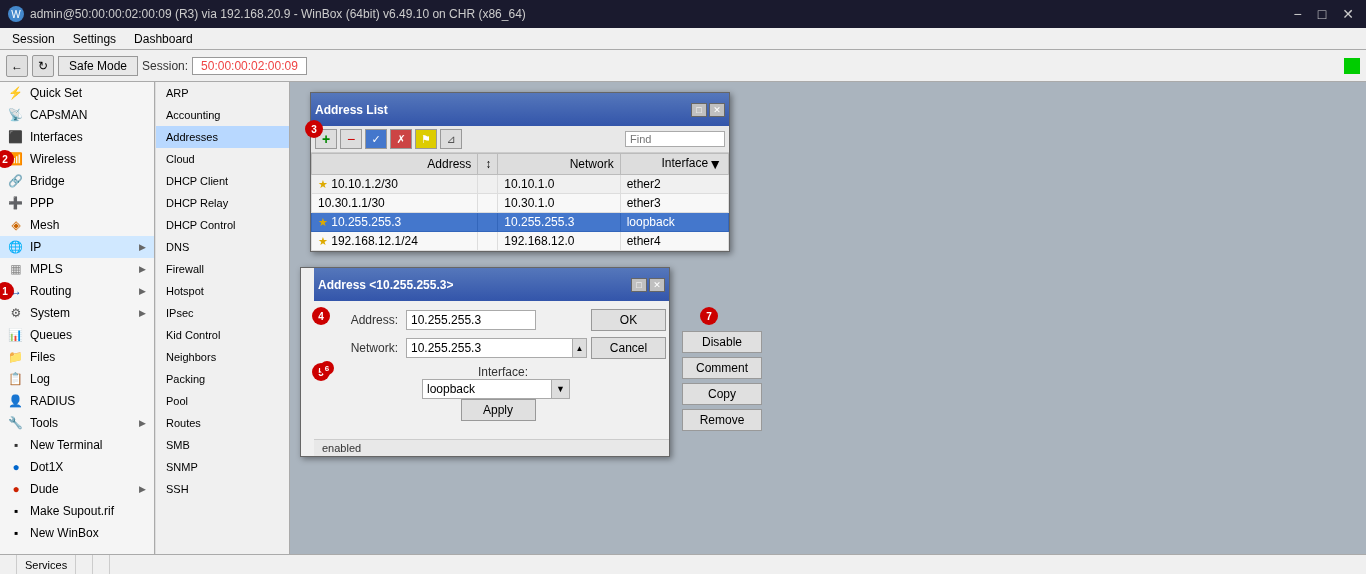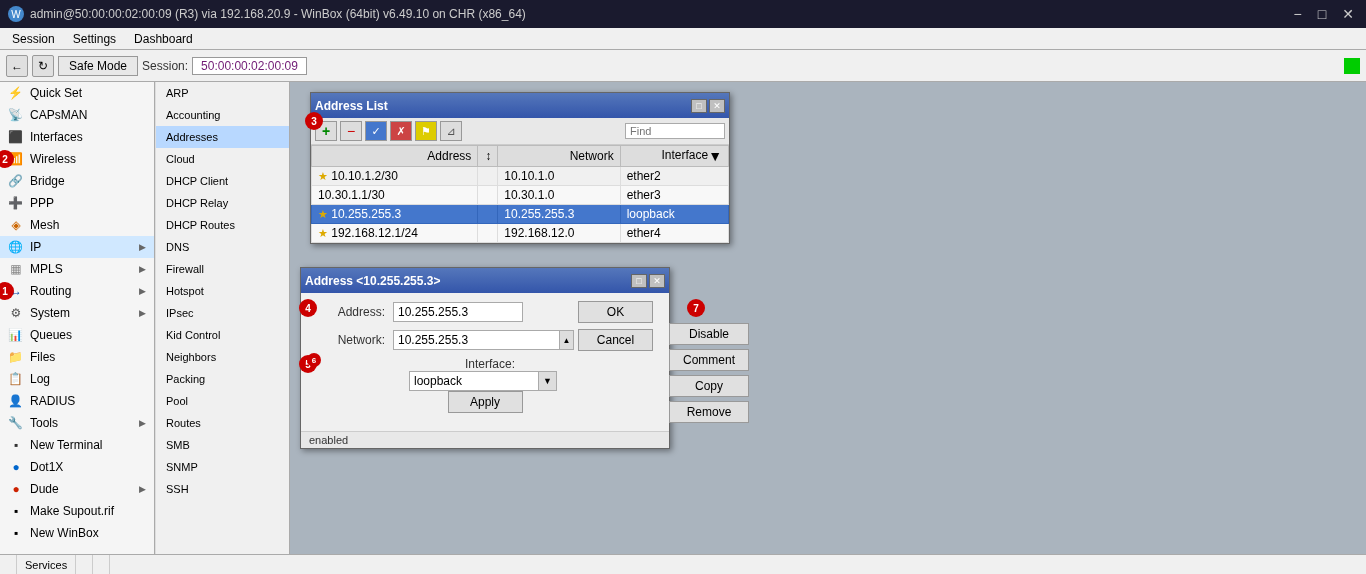--- a/index.html
+++ b/index.html
@@ -104,21 +104,21 @@
     }
     .session-label {
       font-size: 12px;
       color: #333;
     }
     .session-value {
       background: #fff;
       border: 1px solid #999;
       padding: 1px 8px;
       font-size: 12px;
-      color: #701a75;
+      color: #ef4444;
     }
     .green-indicator {
       width: 16px;
       height: 16px;
       background: #00cc00;
       margin-left: auto;
     }
 
     
     .main-content {
@@ -215,21 +215,21 @@
       border: 1px solid #666;
       box-shadow: 2px 2px 6px rgba(0,0,0,0.4);
     }
     .window-title-bar {
       background: linear-gradient(to bottom, #5577bb, #3355aa);
       color: #fff;
       display: flex;
       align-items: center;
       justify-content: space-between;
       padding: 2px 4px;
-      height: 25px;
+      height: 33px;
       cursor: move;
     }
     .window-title-text {
       font-size: 12px;
       font-weight: bold;
     }
     .window-controls {
       display: flex;
       gap: 2px;
     }
@@ -600,21 +600,21 @@
 
   </div>
 
   <div class="submenu">
     <div class="submenu-item">ARP</div>
     <div class="submenu-item">Accounting</div>
     <div class="submenu-item active">Addresses</div>
     <div class="submenu-item">Cloud</div>
     <div class="submenu-item">DHCP Client</div>
     <div class="submenu-item">DHCP Relay</div>
-    <div class="submenu-item">DHCP Routes</div>
+    <div class="submenu-item">DHCP Control</div>
     <div class="submenu-item">DNS</div>
     <div class="submenu-item">Firewall</div>
     <div class="submenu-item">Hotspot</div>
     <div class="submenu-item">IPsec</div>
     <div class="submenu-item">Kid Control</div>
     <div class="submenu-item">Neighbors</div>
     <div class="submenu-item">Packing</div>
     <div class="submenu-item">Pool</div>
     <div class="submenu-item">Routes</div>
     <div class="submenu-item">SMB</div>
@@ -699,21 +699,21 @@
               </td>
               <td></td>
               <td>192.168.12.0</td>
               <td>ether4</td>
             </tr>
           </tbody>
         </table>
       </div>
     </div>
 
-    <div class="window addr-edit-window" style="top: 185px; left: 10px; width: 370px;">
+    <div class="window addr-edit-window" style="top: 185px; left: 10px; width: 370px; padding-left: 13px;">
       <div class="window-title-bar">
         <span class="window-title-text">Address &lt;10.255.255.3&gt;</span>
         <div class="window-controls">
           <div class="win-btn">□</div>
           <div class="win-btn">✕</div>
         </div>
       </div>
 
       <div class="edit-window-content">
 

